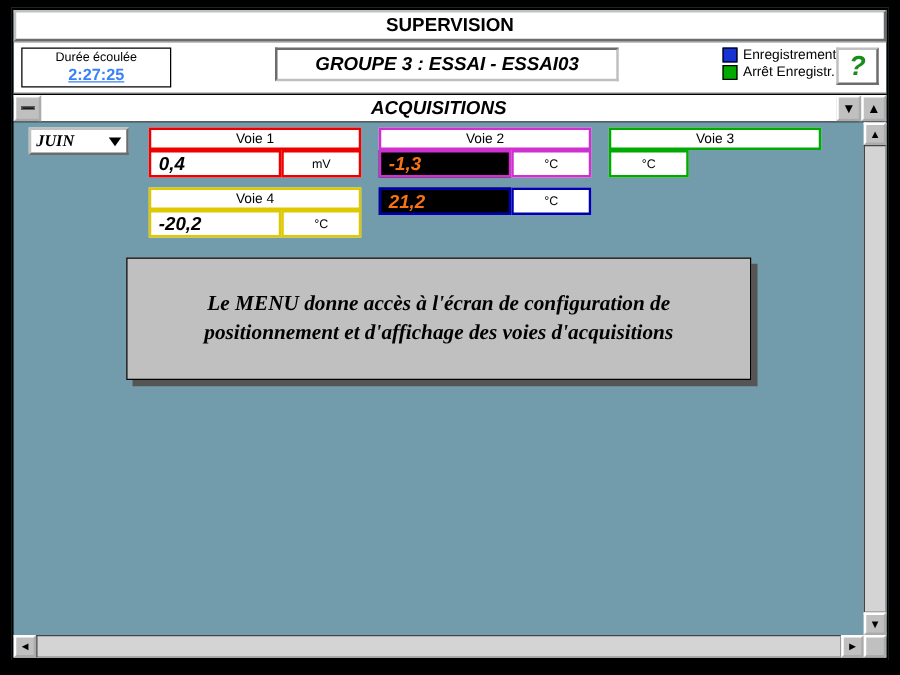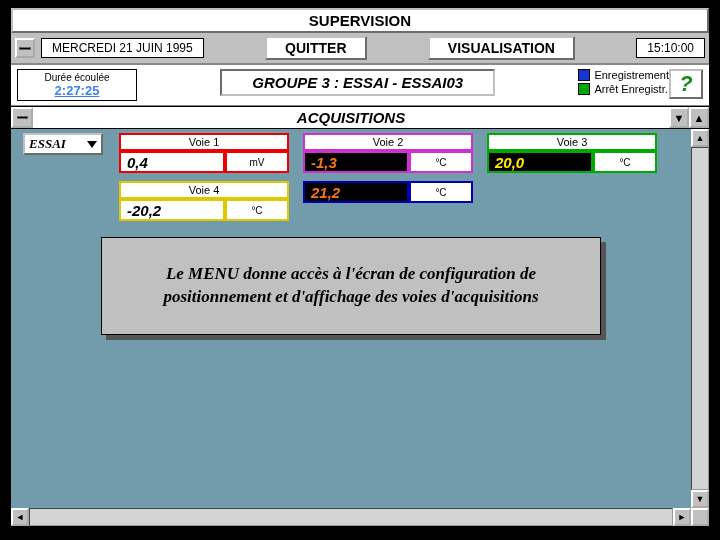--- a/index.html
+++ b/index.html
@@ -269,32 +269,20 @@
     width: 18px; height: 18px; background: #c0c0c0; border: 2px outset #fff;
   }
 </style>
 </head>
 <body>
 
 <div class="app">
 
   <div class="supervision-title">SUPERVISION</div>
 
-  <div class="toolbar">
-    <div class="sysmenu">
-        <div class="dash"></div>
-      </div>
-    <div class="date-box">MERCREDI 21 JUIN 1995</div>
-    <div class="flex-spacer"></div>
-    <button class="big-btn">QUITTER</button>
-    <div class="flex-spacer"></div>
-    <button class="big-btn">VISUALISATION</button>
-    <div class="flex-spacer"></div>
-    <div class="time-box">15:10:00</div>
-  </div>
 
   <div class="status-row">
     <div class="duree-box">
       <div>Durée écoulée</div>
       <div class="duree-val">2:27:25</div>
     </div>
     <div class="flex-spacer"></div>
     <div class="group-label">GROUPE 3 : ESSAI - ESSAI03</div>
     <div class="flex-spacer"></div>
     <div class="legend-box">
@@ -316,21 +304,21 @@
       </div>
     <div class="acq-title">ACQUISITIONS</div>
     <div class="minmax">▼</div>
     <div class="minmax">▲</div>
   </div>
 
   <div class="workspace">
     <div class="content-area">
 
       <div class="menu-btn">
-        <span>ESSAI</span>
+        <span>JUIN</span>
         <span class="tri"></span>
       </div>
 
       <div class="channel-row row1">
         <div class="channel">
           <div class="ch-title red-b">Voie 1</div>
           <div class="ch-body">
             <div class="ch-val bg-white red-b">0,4</div>
             <div class="ch-unit red-b">mV</div>
           </div>
@@ -338,21 +326,20 @@
         <div class="channel">
           <div class="ch-title mag-b">Voie 2</div>
           <div class="ch-body">
             <div class="ch-val bg-black mag-b">-1,3</div>
             <div class="ch-unit mag-b">°C</div>
           </div>
         </div>
         <div class="channel">
           <div class="ch-title grn-b">Voie 3</div>
           <div class="ch-body">
-            <div class="ch-val bg-black grn-b" style="color:#ffea00">20,0</div>
             <div class="ch-unit grn-b">°C</div>
           </div>
         </div>
       </div>
 
       <div class="channel-row row2">
         <div class="channel">
           <div class="ch-title yel-b">Voie 4</div>
           <div class="ch-body">
             <div class="ch-val bg-white yel-b">-20,2</div>

